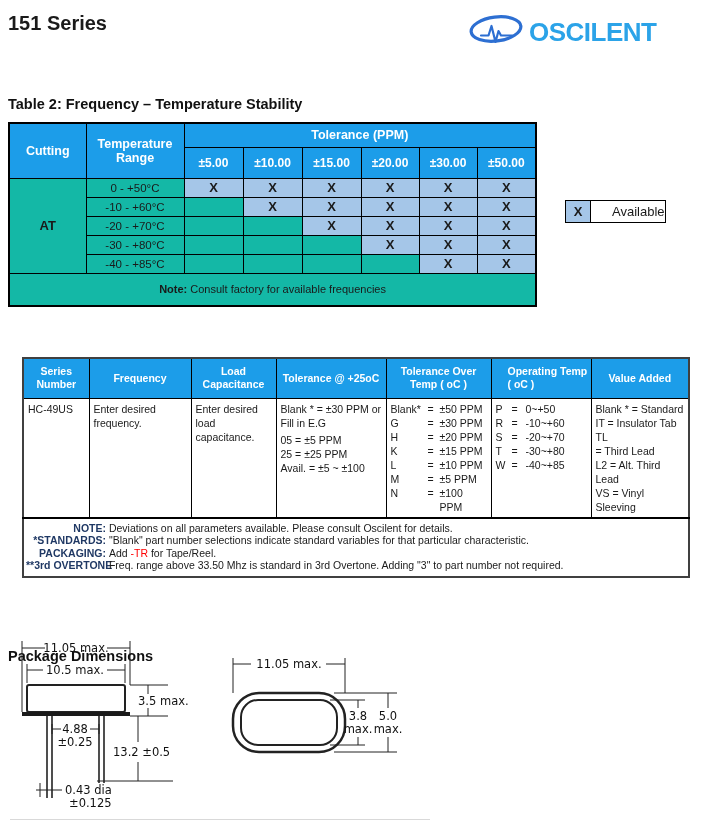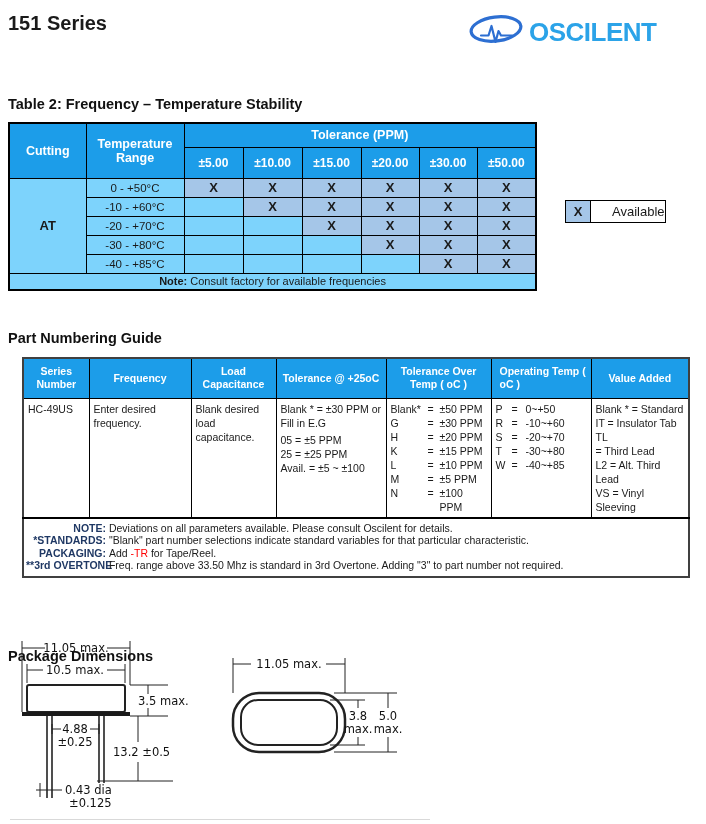--- a/index.html
+++ b/index.html
@@ -16,39 +16,39 @@
   .sec-heading { position:absolute; left:8px; font-size:14.5px; font-weight:bold; color:#111; }
 
   
   table { border-collapse:collapse; }
   .t2 { position:absolute; left:8px; top:122px; width:527px; table-layout:fixed; border:2px solid #000; }
   .t2 th, .t2 td { border:1px solid #000; text-align:center; vertical-align:middle; overflow:hidden; }
   .t2 th { background:#1C9DE9; color:#fff; font-weight:bold; }
   .t2 .hcut { font-size:12.5px; }
   .t2 .tolhdr { font-size:12.5px; height:24px; }
   .t2 .tick { font-size:12px; height:31px; }
-  .t2 td { height:19px; background:#7dd3fc; }
+  .t2 td { height:19px; background:#14b8a6; }
   .t2 td.at { font-size:13px; font-weight:bold; }
   .t2 td.range { font-size:11.5px; }
   .t2 td.mark { font-size:13px; font-weight:700; }
   .t2 td.mark.on { background:#A5C6E8; }
-  .t2 .noterow td { height:17px; font-size:11px; border-top:1.5px solid #000; }
+  .t2 .noterow td { height:33px; font-size:11px; border-top:1.5px solid #000; }
   .t2 .noterow b { font-weight:bold; }
 
   .legend { position:absolute; left:565px; top:200px; border:1.5px solid #000; }
   .legend td { border:1.5px solid #000; font-size:13px; height:22px; }
   .legend .lx { width:25px; background:#A5C6E8; text-align:center; font-weight:600; }
   .legend .ll { width:74px; padding-left:21px; background:#fff; }
 
   
   .pn { position:absolute; left:22px; top:357px; width:666px; table-layout:fixed; border:2px solid #404040; }
   .pn th, .pn td { border:1px solid #000; vertical-align:top; }
   .pn th { background:#1C9DE9; color:#fff; font-weight:bold; font-size:10.5px; line-height:13px;
            height:40px; text-align:center; vertical-align:middle; padding:2px; }
-  .pn th.leftal { text-align:left; padding-left:8px; }
+  .pn th.leftal { text-align:left; padding-left:16px; }
   .pn tr.example td { height:21px; font-size:13px; text-align:center; vertical-align:middle;
                       border-top:2px solid #000; border-bottom:2px solid #000; }
   .pn tr.details td { height:102px; font-size:10.5px; line-height:14px; padding:3px 4px; }
   .pn .gap { margin-top:3px; }
   .kv { display:grid; grid-template-columns:37px 12px auto; }
   .kv2 { display:grid; grid-template-columns:16px 14px auto; }
   .pn tr.notes td { border-top:2px solid #000; padding:3px 2px 4px 2px; }
   .note-line { display:flex; font-size:10.5px; line-height:12.5px; }
   .note-label { width:80px; flex-shrink:0; text-align:right; font-weight:bold; color:#1F3864; white-space:pre; }
   .note-body { white-space:pre-wrap; }
@@ -160,21 +160,20 @@
 
   <table class="legend">
     <tbody>
         <tr>
       <td class="lx">X</td>
       <td class="ll">Available</td>
     </tr>
   </tbody>
     </table>
 
-  <div class="sec-heading" style="top:330px;">Part Numbering Guide</div>
 
   <table class="pn">
     <colgroup>
       <col style="width:66px">
         <col style="width:102px">
         <col style="width:85px">
         <col style="width:110px">
       <col style="width:105px">
         <col style="width:100px">
         <col style="width:98px">
@@ -190,21 +189,21 @@
       <th>Value Added</th>
     </tr>
     <tr class="details">
       <td>
             <div>HC-49US</div>
           </td>
       <td>
             <div>Enter desired frequency.</div>
           </td>
       <td>
-            <div>Blank desired load capacitance.</div>
+            <div>Enter desired load capacitance.</div>
           </td>
       <td>
         <div>Blank * = ±30 PPM or</div>
         <div>Fill in E.G</div>
         <div class="gap">05 = ±5 PPM</div>
         <div>25 = ±25 PPM</div>
         <div>Avail. = ±5 ~ ±100</div>
       </td>
       <td>
         <div class="kv">

